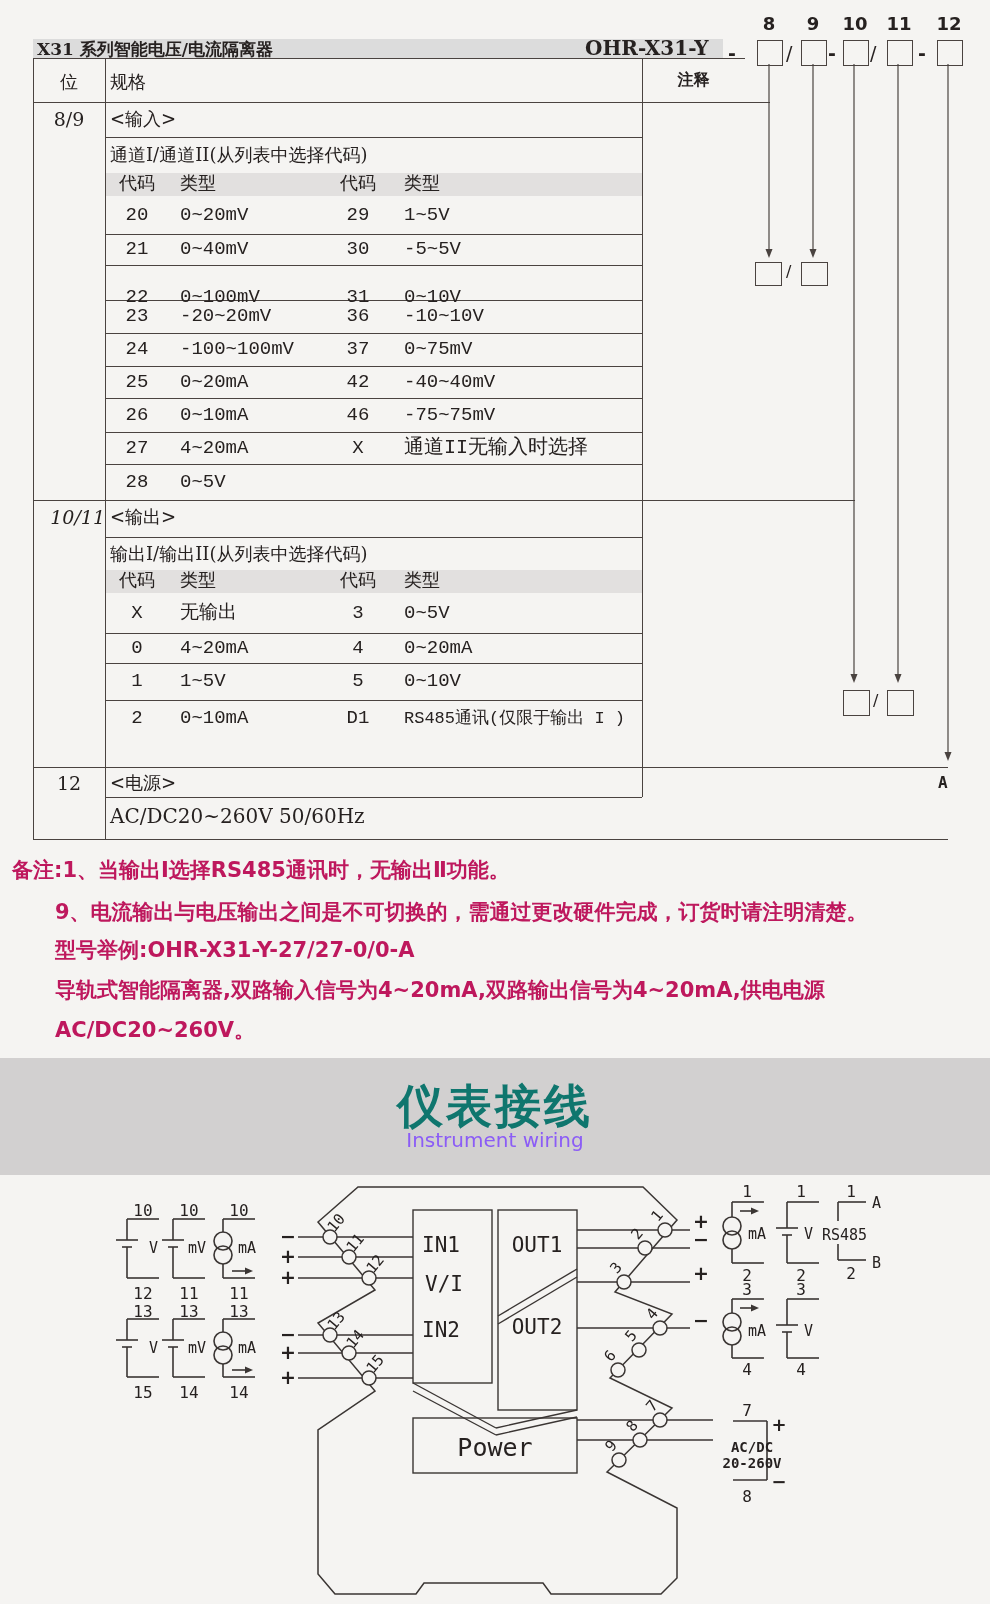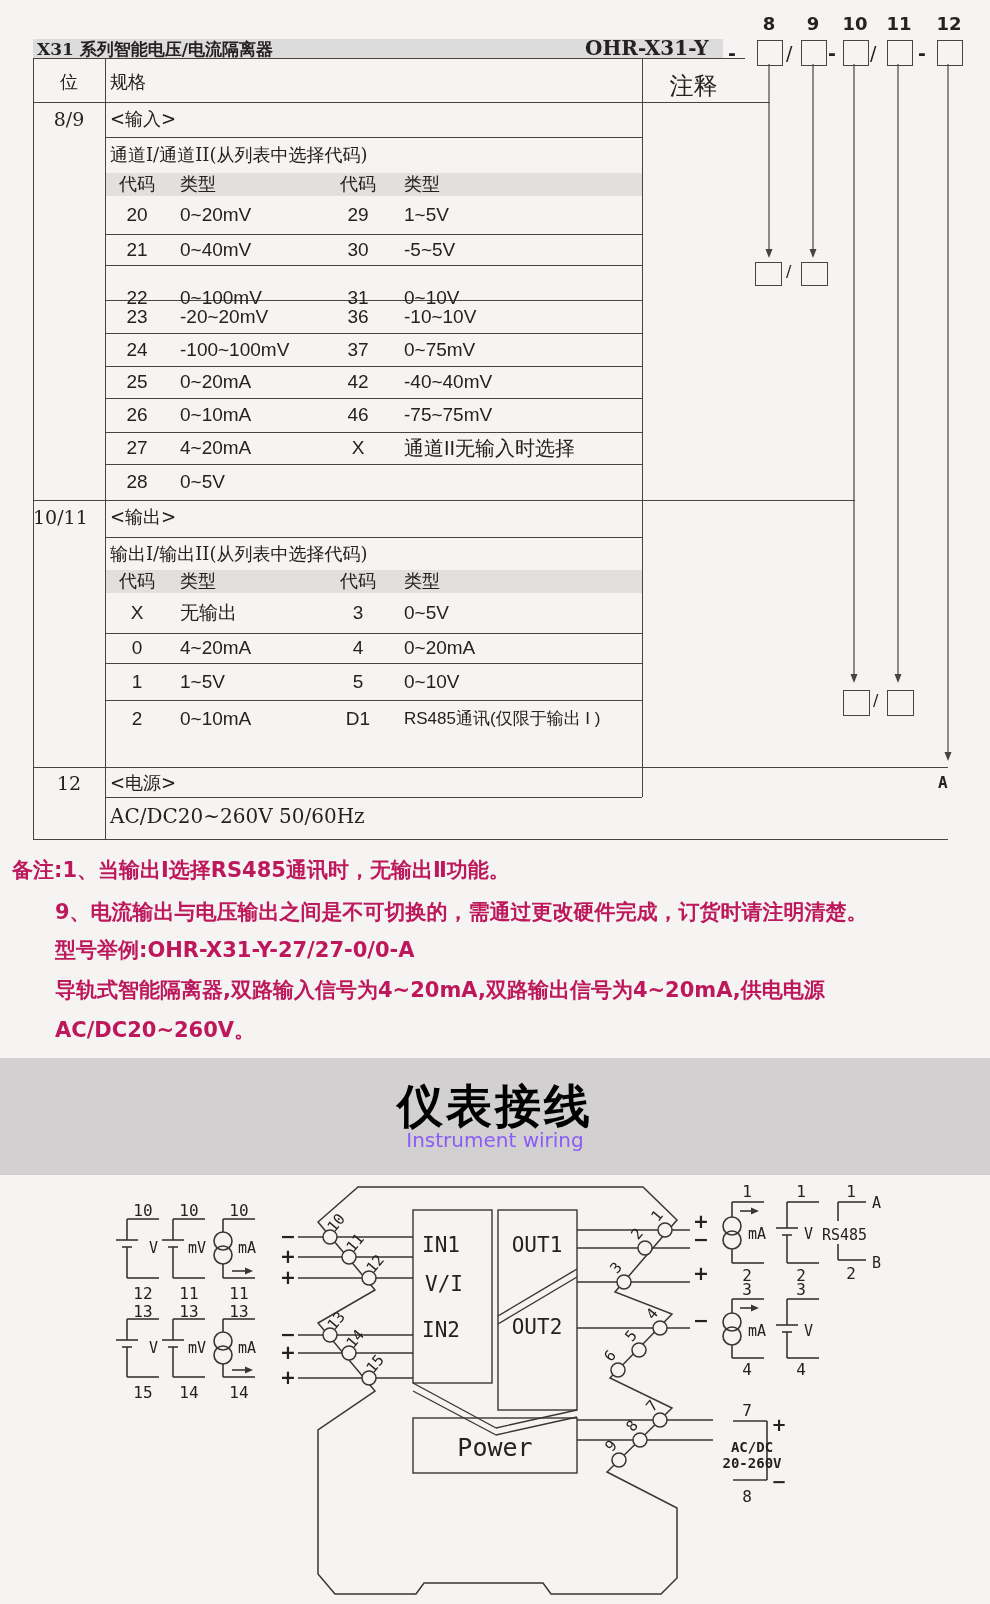--- a/index.html
+++ b/index.html
@@ -6,21 +6,21 @@
   #page{position:relative;width:990px;height:1604px;background:#f5f4f2;overflow:hidden;
         color:#262120;}
   .abs{position:absolute;white-space:nowrap;}
   .serif{font-family:"DejaVu Serif","Liberation Serif",serif;}
   .sans{font-family:"DejaVu Sans","Liberation Sans",sans-serif;}
   .mono{font-family:"DejaVu Sans Mono","Liberation Mono",monospace;}
   .hl{position:absolute;height:1px;background:#4a4340;}
   .vl{position:absolute;width:1px;background:#4a4340;}
   .sqbox{position:absolute;border:1px solid #4a4340;background:transparent;}
   .grayband{position:absolute;background:#e2e0df;}
-  .trow{font-family:Liberation Sans, sans-serif;font-size:19px;padding-left:48px;}
+  .trow{font-family:Liberation Mono, monospace;font-size:19px;padding-left:48px;}
   .trow span{position:absolute;white-space:nowrap;}
   .cA{left:106px;width:62px;text-align:center;}
   .cB{left:180px;}
   .cC{left:326px;width:64px;text-align:center;}
   .cD{left:404px;}
   .notes{font-family:"DejaVu Sans","Liberation Sans",sans-serif;font-weight:600;
          font-size:21px;color:#be185d;}
   svg text{fill:#262120;}
 </style>
 </head>
@@ -77,21 +77,21 @@
   <div class="hl" style="left:106px;top:700px;width:536px;"></div>
   <div class="hl" style="left:33px;top:767px;width:915px;"></div>
   <div class="hl" style="left:106px;top:797px;width:536px;"></div>
   <div class="hl" style="left:33px;top:839px;width:915px;"></div>
   <div class="vl" style="left:33px;top:58px;height:781px;"></div>
   <div class="vl" style="left:105px;top:58px;height:781px;"></div>
   <div class="vl" style="left:642px;top:58px;height:739px;"></div>
 
   <div class="abs serif" style="left:33px;top:70px;width:72px;text-align:center;font-size:18px;">位</div>
   <div class="abs serif" style="left:110px;top:70px;font-size:18px;">规格</div>
-  <div class="abs serif" style="left:642px;top:70px;width:103px;text-align:center;font-size:24px;">注释</div>
+  <div class="abs serif" style="left:642px;top:70px;width:103px;text-align:center;font-size:16px;font-weight:bold;">注释</div>
 
   <div class="abs serif" style="left:33px;top:108px;width:72px;text-align:center;font-size:19px;">8/9</div>
   <div class="abs serif" style="left:110px;top:107px;font-size:18px;">&lt;输入&gt;</div>
   <div class="abs serif" style="left:110px;top:143px;font-size:18px;">通道I/通道II(从列表中选择代码)</div>
   <div class="grayband" style="left:106px;top:173px;width:536px;height:23px;"></div>
   <div class="abs trow" style="left:0;top:173px;height:23px;line-height:23px;font-size:18px;width:660px;">
     <span class="cA">代码</span>
     <span class="cB">类型</span>
     <span class="cC">代码</span>
     <span class="cD">类型</span>
@@ -144,21 +144,21 @@
       <span class="cC">X</span>
       <span class="cD" style="font-size:20px;">通道II无输入时选择</span>
   </div>
   <div class="abs trow" style="left:0;top:464px;height:36px;line-height:36px;width:660px;">
     <span class="cA">28</span>
       <span class="cB">0~5V</span>
       <span class="cC"></span>
       <span class="cD"></span>
   </div>
 
-  <div class="abs serif" style="left:33px;top:506px;width:72px;text-align:left;font-size:19px;">10/11</div>
+  <div class="abs serif" style="left:33px;top:506px;width:72px;text-align:right;font-size:19px;font-style:italic;">10/11</div>
   <div class="abs serif" style="left:110px;top:505px;font-size:18px;">&lt;输出&gt;</div>
   <div class="abs serif" style="left:110px;top:542px;font-size:18px;">输出I/输出II(从列表中选择代码)</div>
   <div class="grayband" style="left:106px;top:570px;width:536px;height:23px;"></div>
   <div class="abs trow" style="left:0;top:570px;height:23px;line-height:23px;font-size:18px;width:660px;">
     <span class="cA">代码</span>
     <span class="cB">类型</span>
     <span class="cC">代码</span>
     <span class="cD">类型</span>
   </div>
   <div class="abs trow" style="left:0;top:593px;height:40px;line-height:40px;width:660px;">
@@ -190,21 +190,21 @@
   <div class="abs serif" style="left:110px;top:771px;font-size:18px;">&lt;电源&gt;</div>
   <div class="abs serif" style="left:110px;top:804px;font-size:20px;">AC/DC20~260V  50/60Hz</div>
 
   <div class="abs notes" style="left:12px;top:856px;">备注:1、当输出Ⅰ选择RS485通讯时，无输出Ⅱ功能。</div>
   <div class="abs notes" style="left:55px;top:898px;">9、电流输出与电压输出之间是不可切换的，需通过更改硬件完成，订货时请注明清楚。</div>
   <div class="abs notes" style="left:55px;top:936px;">型号举例:OHR-X31-Y-27/27-0/0-A</div>
   <div class="abs notes" style="left:55px;top:976px;">导轨式智能隔离器,双路输入信号为4~20mA,双路输出信号为4~20mA,供电电源</div>
   <div class="abs notes" style="left:55px;top:1016px;">AC/DC20~260V。</div>
 
   <div class="abs" style="left:0;top:1058px;width:990px;height:117px;background:#d2d0d0;"></div>
-  <div class="abs sans" style="left:0;top:1076px;width:990px;text-align:center;font-size:46px;font-weight:bold;letter-spacing:3px;color:#000000;">仪表接线</div>
+  <div class="abs sans" style="left:0;top:1076px;width:990px;text-align:center;font-size:46px;font-weight:bold;letter-spacing:3px;color:#0f766e;">仪表接线</div>
   <div class="abs sans" style="left:0;top:1128px;width:990px;text-align:center;font-size:20px;color:#8b5cf6;">Instrument wiring</div>
 
   <svg width="990" height="1604" viewBox="0 0 990 1604" style="position:absolute;left:0;top:0;">
 
     <g stroke="#4a4340" stroke-width="1.2" fill="none">
       <line x1="769" y1="64" x2="769" y2="250"></line>
       <line x1="813" y1="64" x2="813" y2="250"></line>
       <line x1="854" y1="64" x2="854" y2="675"></line>
       <line x1="898" y1="64" x2="898" y2="675"></line>
       <line x1="948" y1="64" x2="948" y2="753"></line>

